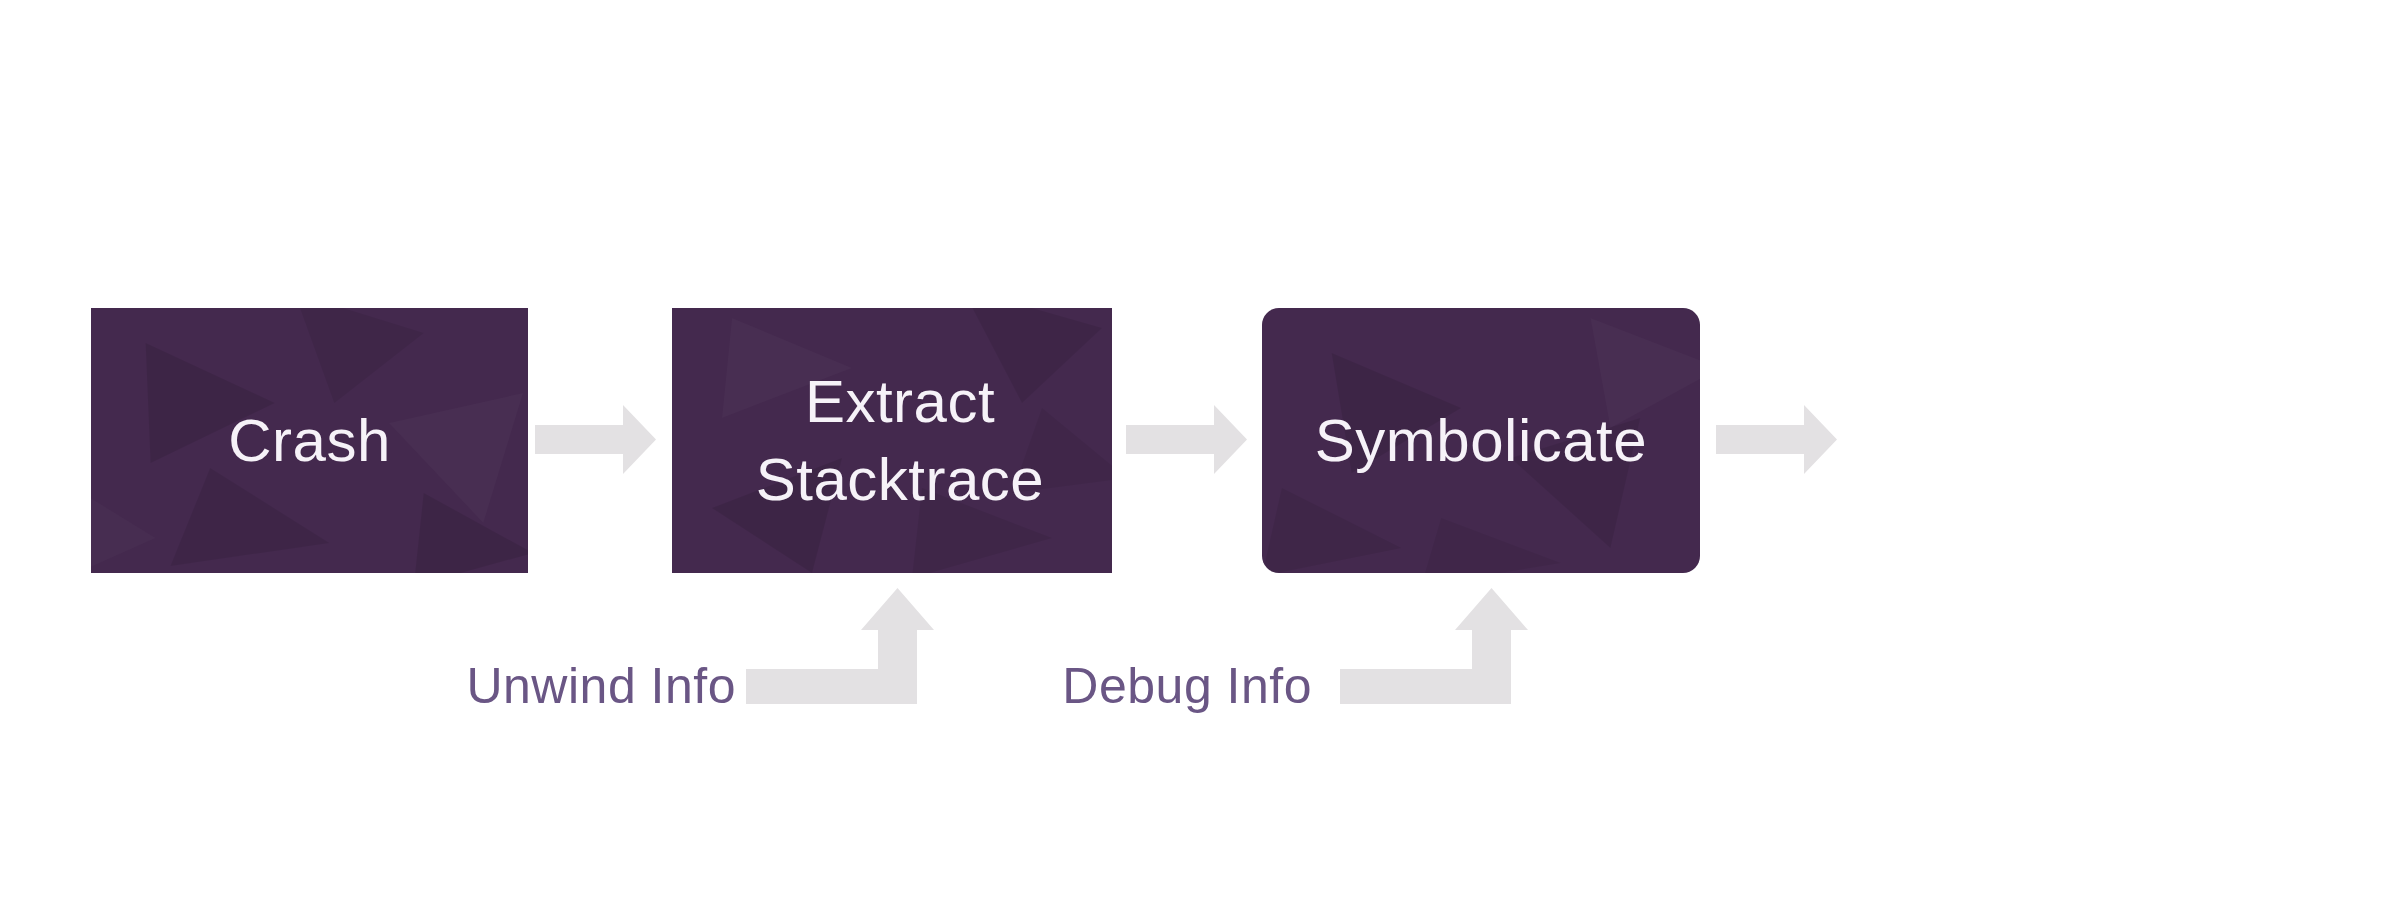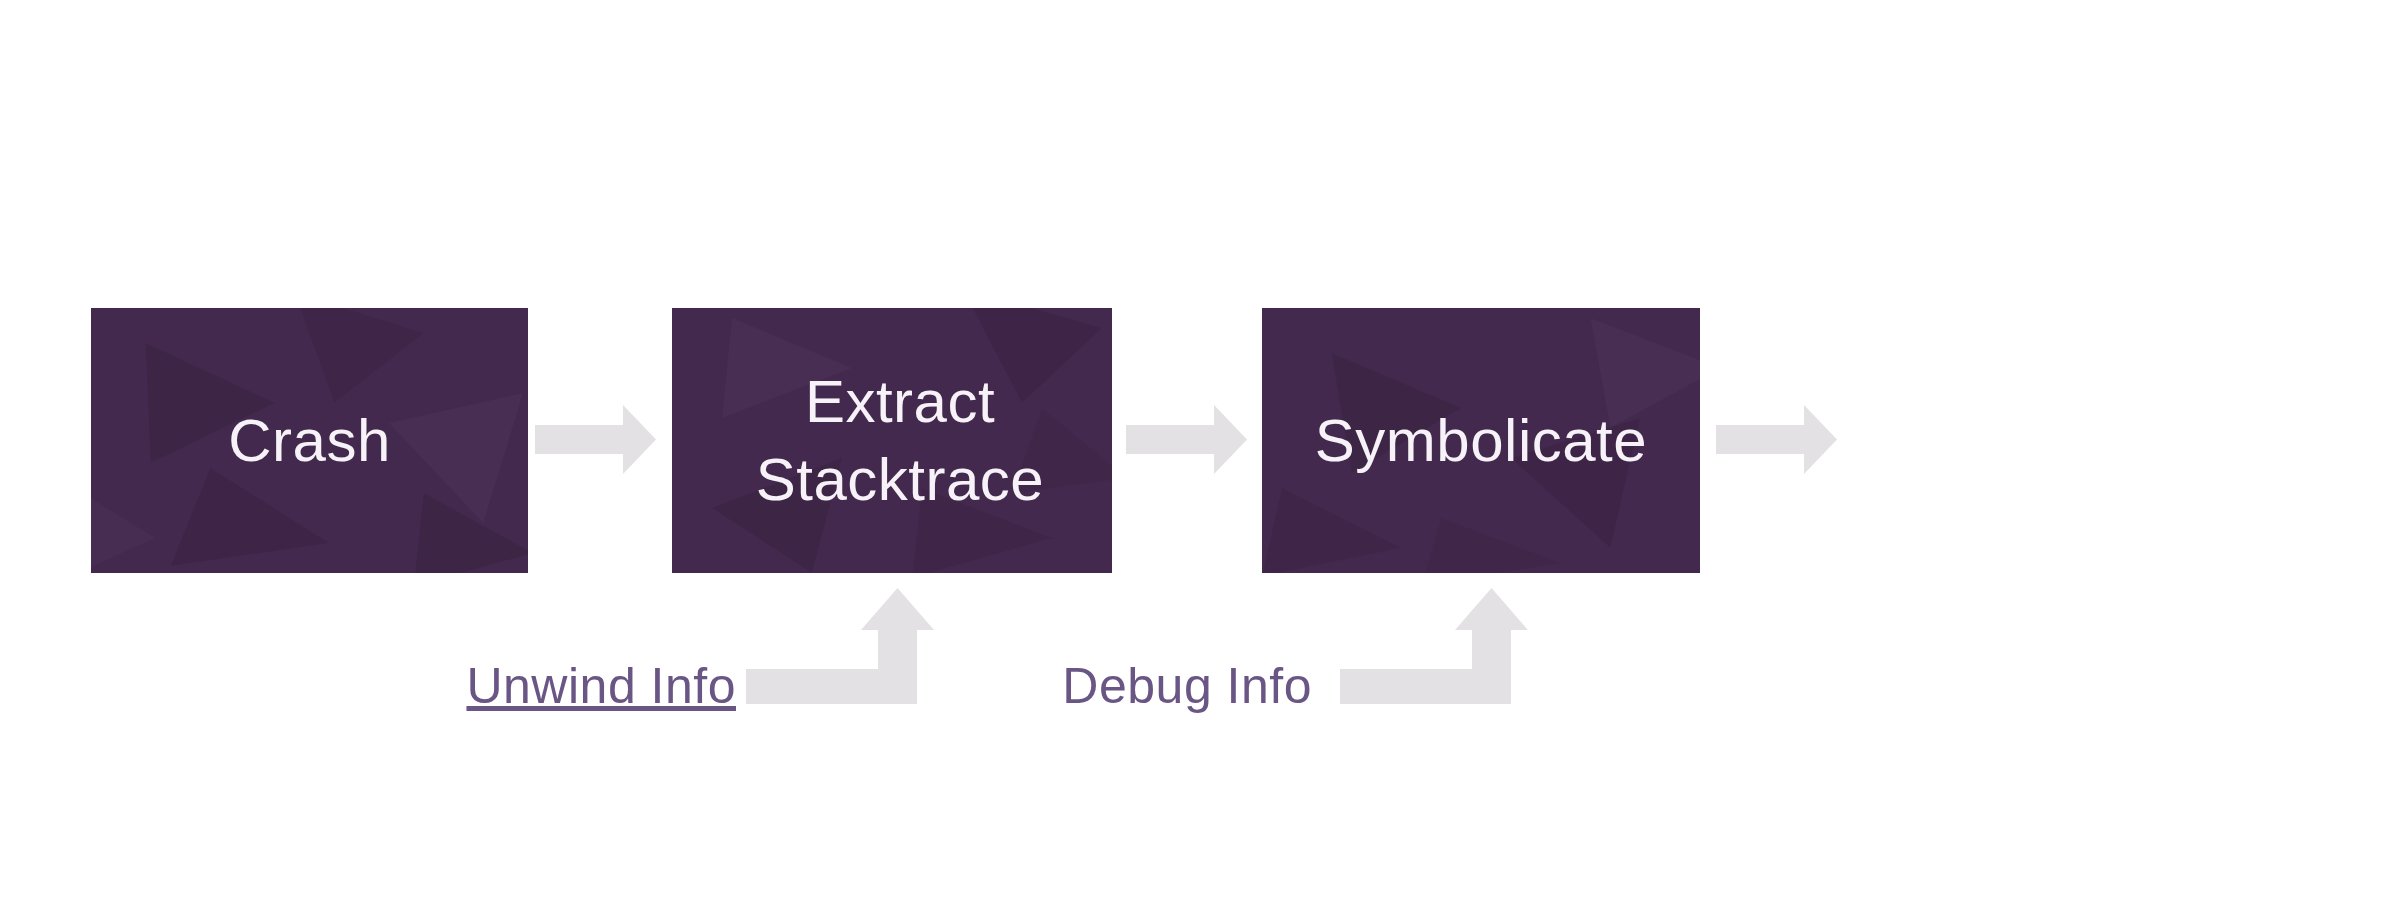--- a/index.html
+++ b/index.html
@@ -33,25 +33,25 @@
   .h-arrow{position:absolute;top:405px;width:121px;height:69px;}
   .h-arrow polygon,.elbow-arrow polygon{fill:var(--arrow-fill);}
   .elbow-arrow{position:absolute;top:588px;width:188px;height:116px;}
   .input-label{
     position:absolute;top:659px;height:54px;
     display:flex;align-items:center;justify-content:flex-end;
     color:var(--input-label);
     font-size:50px;font-weight:300;letter-spacing:0.5px;
     white-space:nowrap;
   }
-  #input-label-0{left:286px;width:450px;text-decoration:underline;}
+  #input-label-0{left:286px;width:450px;}
   #input-label-1{left:862px;width:450px;}
   #step-box-0{left:82px;width:437px;margin-left:9px;}
   #step-box-1{left:672px;width:440px;padding-left:16px;}
-  #step-box-2{left:1262px;width:438px;}
+  #step-box-2{left:1262px;width:438px;border-radius:17px;}
   #step-box-3{left:1854px;width:437px;}
   #h-arrow-0{left:535px;}
   #h-arrow-1{left:1126px;}
   #h-arrow-2{left:1716px;}
   #elbow-arrow-0{left:746px;}
   #elbow-arrow-1{left:1340px;}
 </style>
 </head>
 <body>
 

